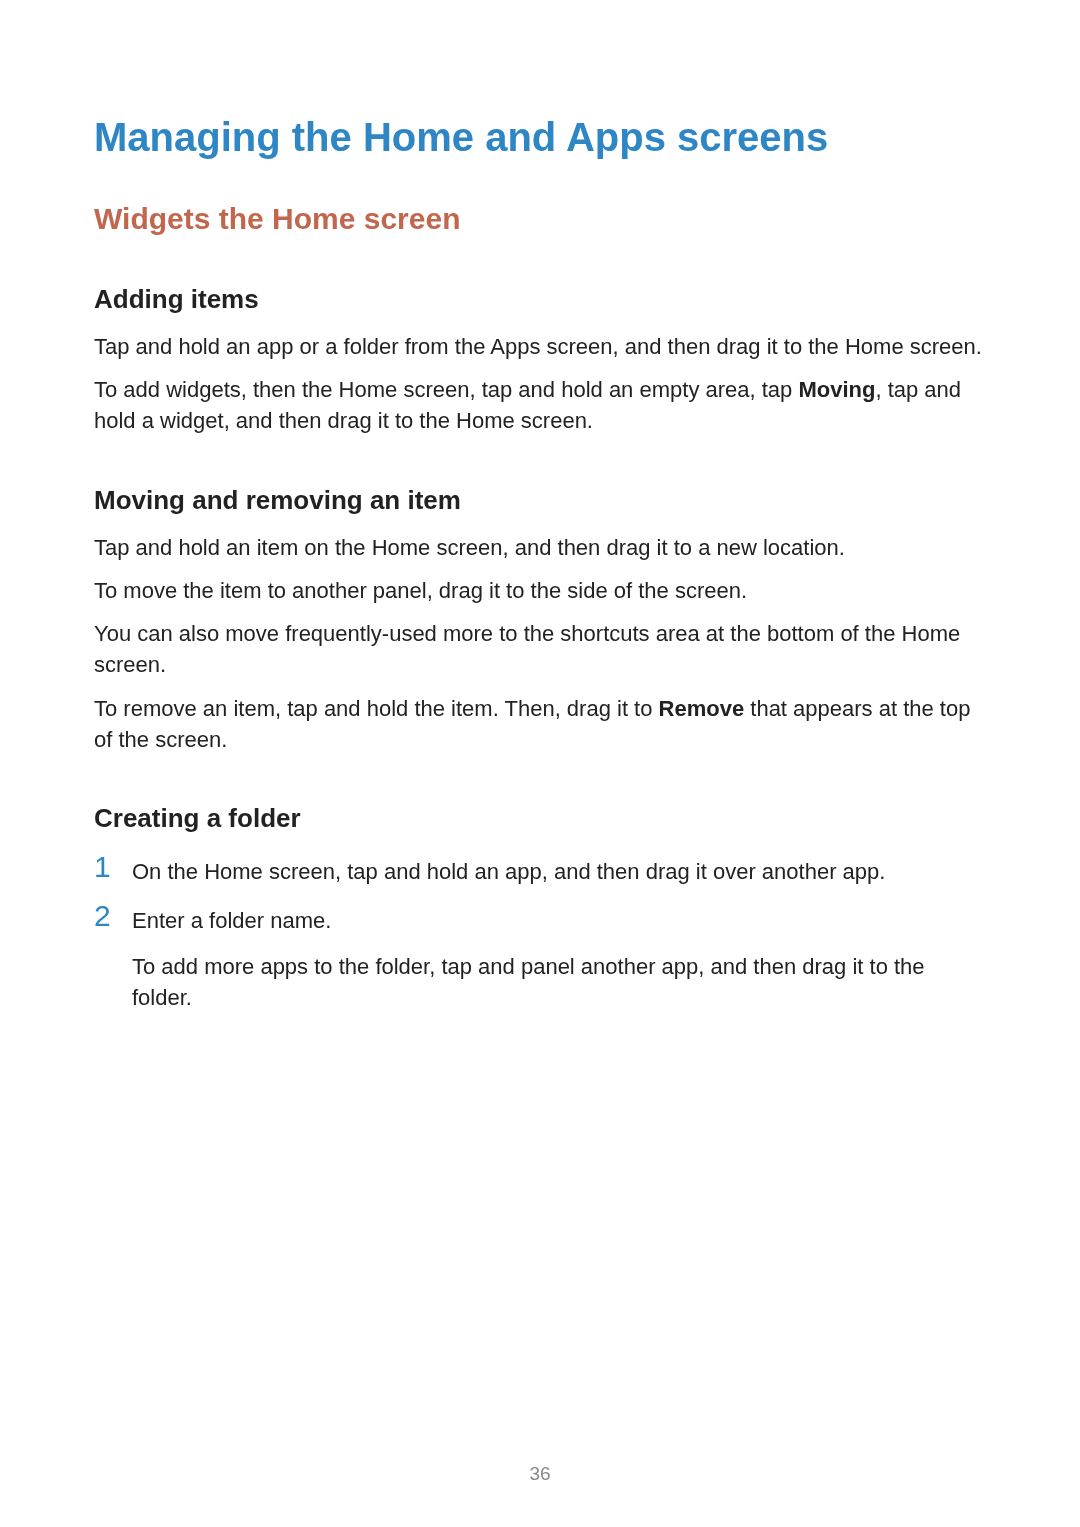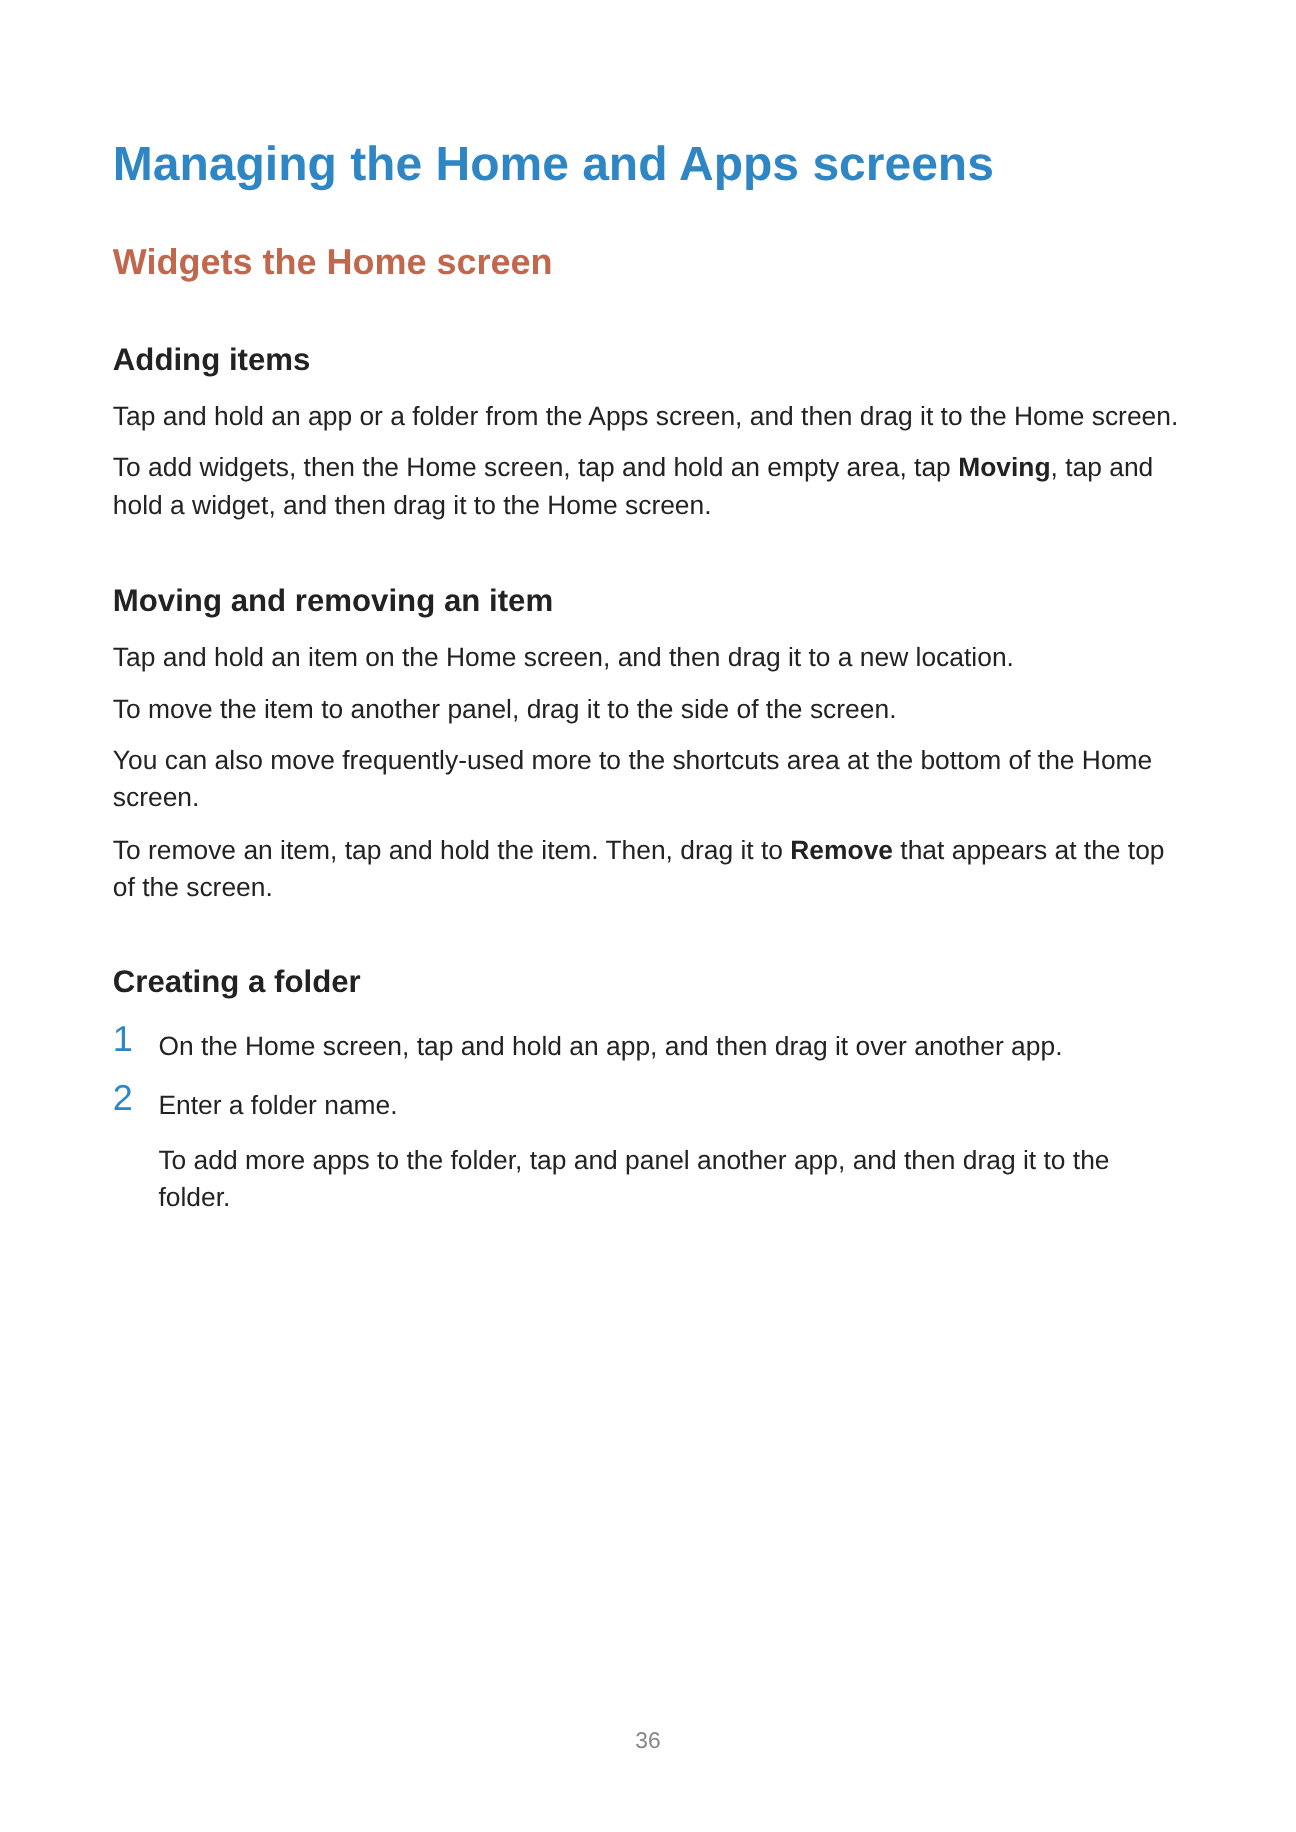--- a/index.html
+++ b/index.html
@@ -80,21 +80,21 @@
       color: #222222;
     }
     .step-sub {
       font-size: 22px;
       line-height: 1.42;
       color: #222222;
       margin-top: 14px;
     }
     .page-number {
       position: absolute;
-      bottom: 64px;
+      bottom: 42px;
       left: 0;
       right: 0;
       text-align: center;
       font-size: 19px;
       color: #888888;
     }
   </style>
 </head>
 <body>
 

